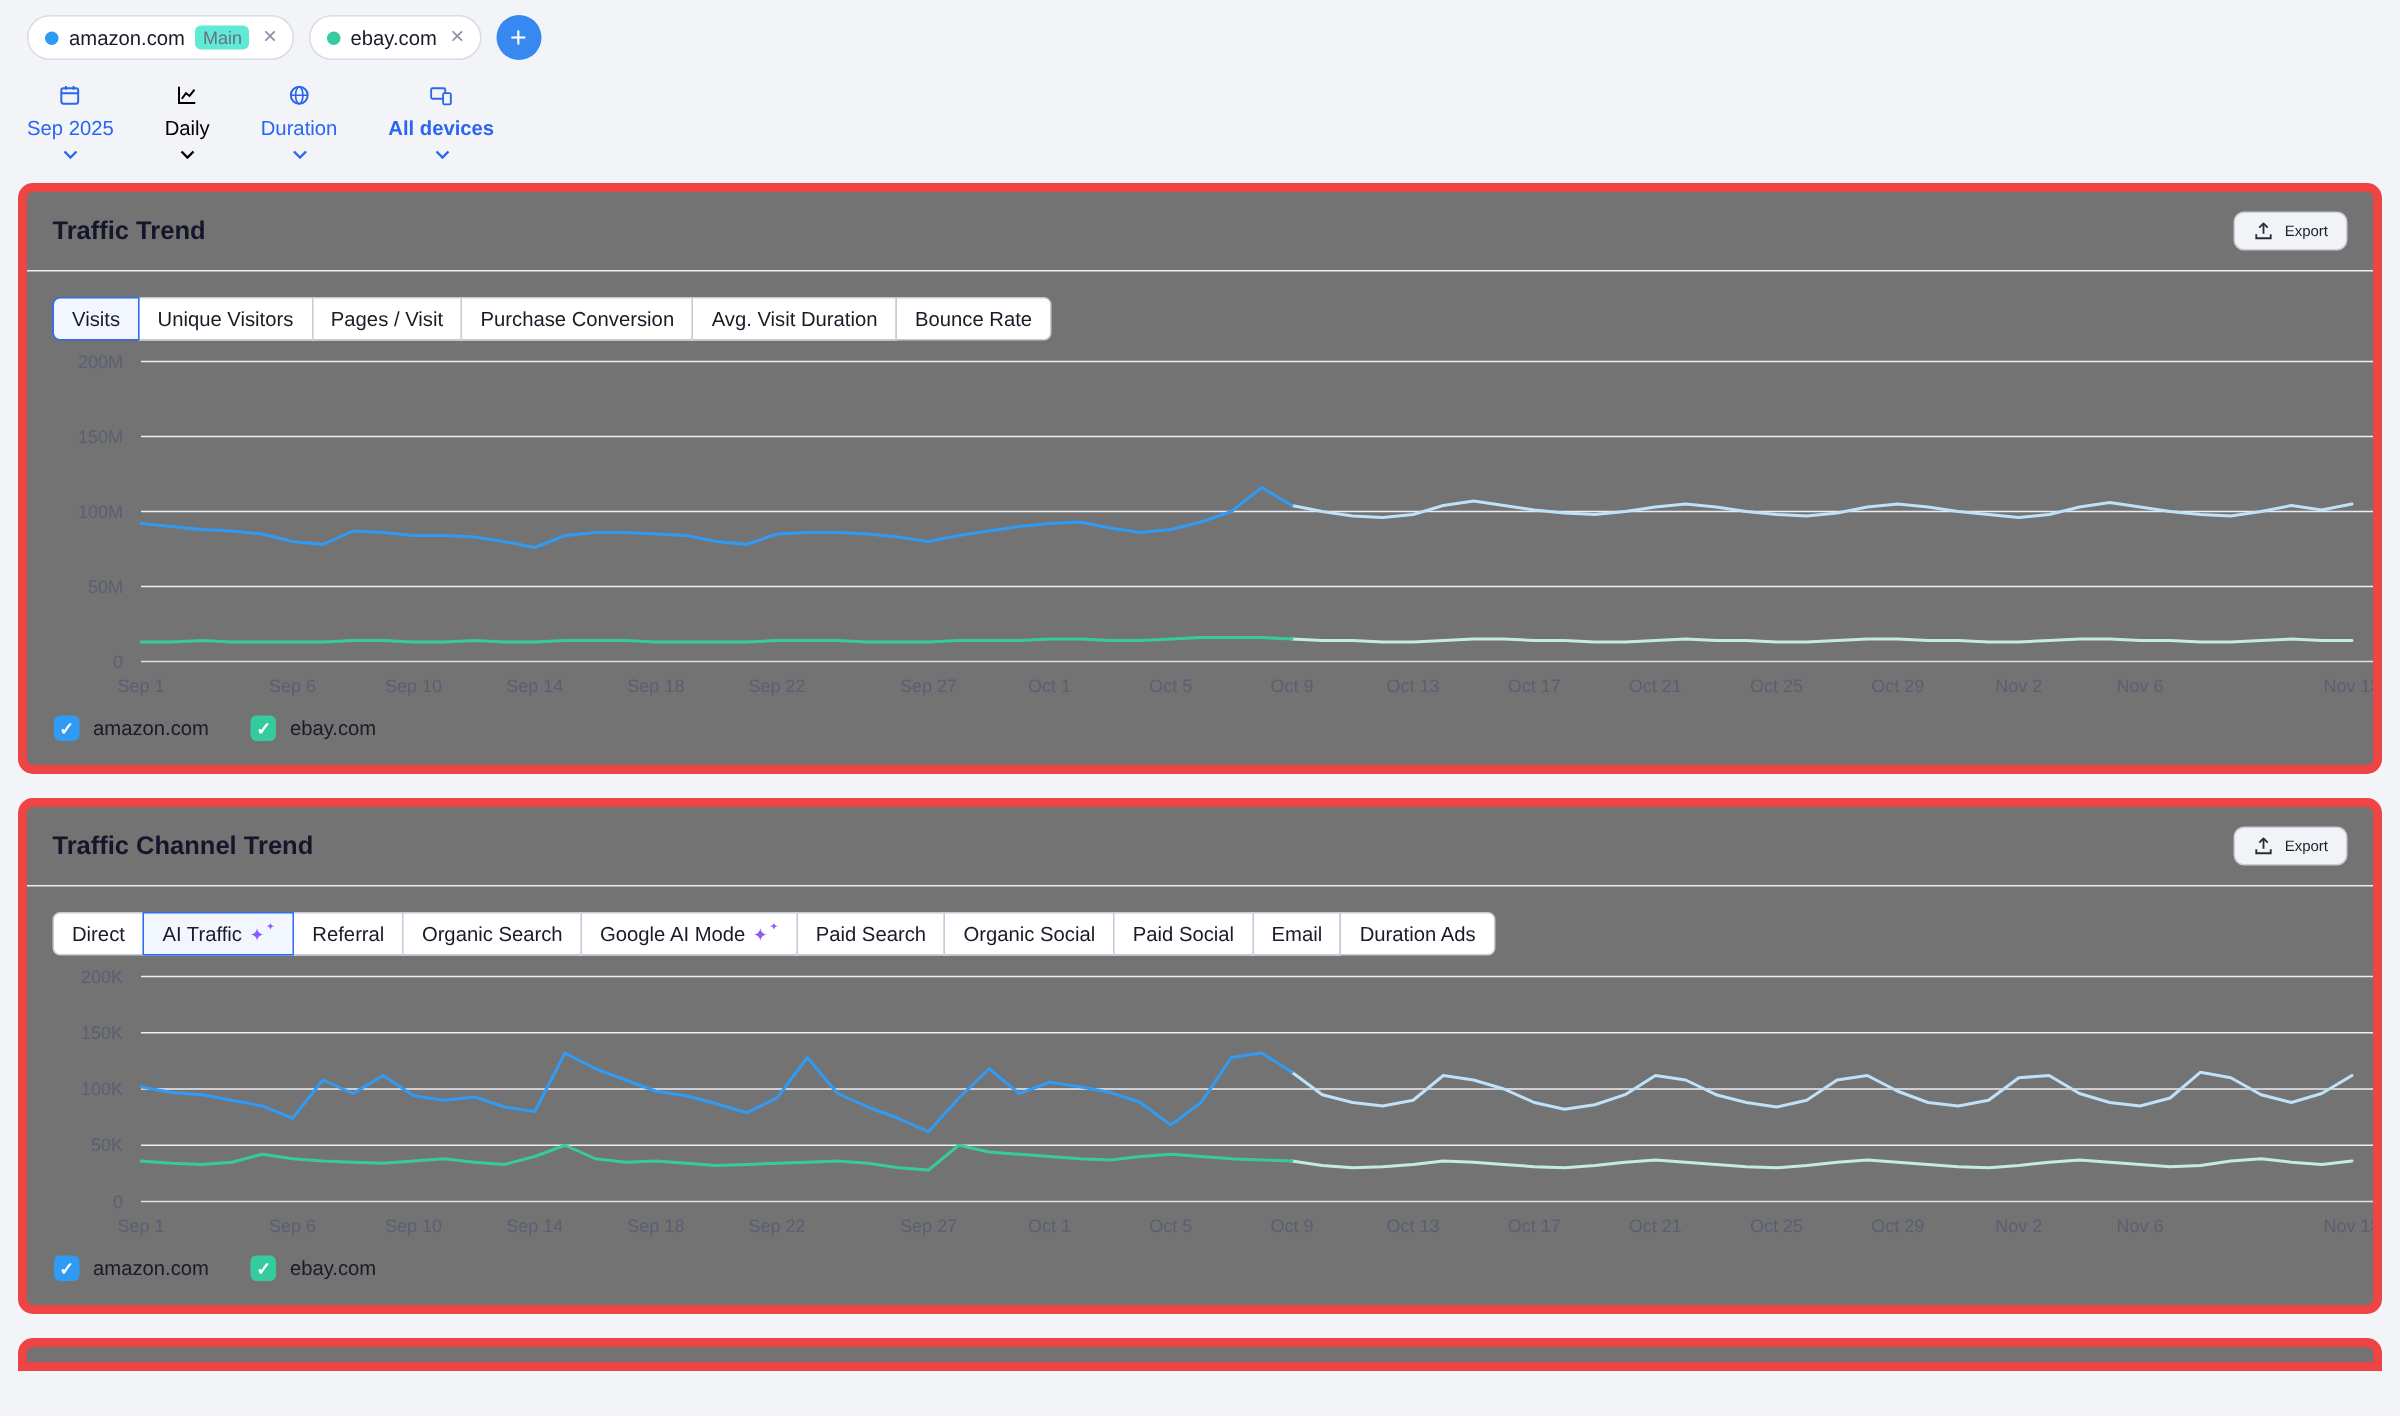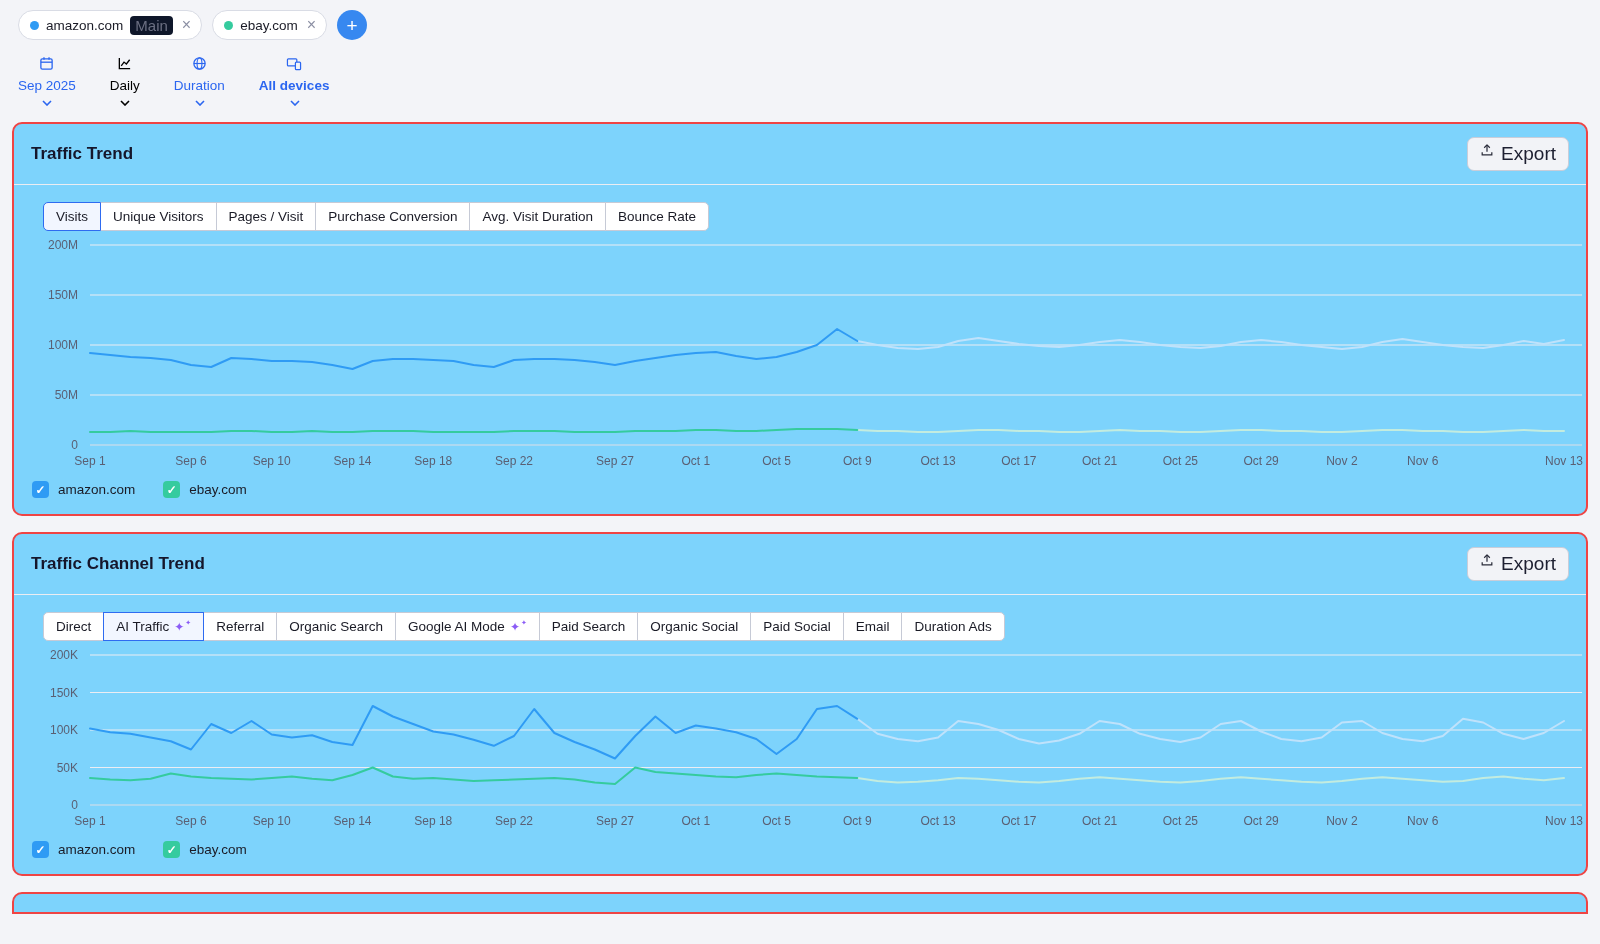--- a/index.html
+++ b/index.html
@@ -26,59 +26,59 @@
   
   .chips-row { display: flex; align-items: center; gap: 10px; padding: 0 6px 16px; }
   .chip {
     display: inline-flex; align-items: center; gap: 7px;
     background: #fff; border: 1px solid #d9dce5; border-radius: 16px;
     height: 30px; padding: 0 10px 0 11px; cursor: pointer;
   }
   .dot { width: 9px; height: 9px; border-radius: 50%; display: inline-block; }
   .chip-label { font-size: 13.5px; color: #1a1b26; }
   .chip-badge {
-    background: #0f172a; color: #6b6f82; font-size: 15px;
+    background: #5eead4; color: #6b6f82; font-size: 12px;
     border-radius: 4px; padding: 2px 5px; line-height: 1;
   }
   .chip-close { background: none; border: none; color: #8b8fa3; font-size: 16px; line-height: 1; cursor: pointer; padding: 0 0 0 2px; }
   .add-domain {
     width: 30px; height: 30px; border-radius: 50%; border: none;
     background: #3788f0; color: #fff; font-size: 19px; line-height: 1;
     display: inline-flex; align-items: center; justify-content: center; cursor: pointer;
   }
 
   
   .filters-row { display: flex; align-items: center; gap: 34px; padding: 0 6px 16px; }
   .filter {
     display: inline-flex; align-items: center; gap: 7px;
     background: none; border: none; cursor: pointer;
     font-family: inherit; font-size: 13.5px; flex-direction: column;
   }
   .f-icon { display: inline-flex; }
   .chev { display: inline-flex; margin-left: 1px; }
 
   
-  .card { background: #7dd3fc; border: 2px solid #ef4444; border-radius: 10px; margin-bottom: 16px; }
+  .card { background: #737373; border: 6px solid #ef4444; border-radius: 10px; margin-bottom: 16px; }
   .card-header { display: flex; justify-content: space-between; align-items: center; padding: 13px 17px; border-bottom: 1px solid #ebedf2; }
   .card-title { font-size: 17px; font-weight: bold; color: #15162b; }
   .export-btn {
-    display: inline-flex; gap: 7px;
+    display: inline-flex; align-items: center; gap: 7px;
     background: #f2f3f7; border: 1px solid #c9cdd9; border-radius: 7px;
-    padding: 5px 12px; font-size: 19px; color: #1d1f31; cursor: pointer; font-family: inherit;
+    padding: 5px 12px; font-size: 10px; color: #1d1f31; cursor: pointer; font-family: inherit;
   }
 
   
   .tabs { display: inline-flex; margin: 17px 17px 4px; }
   .tab {
     background: #fff; border: 1px solid #c6cad6; margin-left: -1px;
     padding: 6px 12px; font-size: 13.5px; color: #1a1b26;
     cursor: pointer; font-family: inherit; position: relative; white-space: nowrap;
     display: inline-flex; align-items: center; gap: 5px;
   }
-  .tab:first-child { border-radius: 5px 0 0 5px; margin-left: 12px; }
+  .tab:first-child { border-radius: 5px 0 0 5px; margin-left: 0; }
   .tab:last-child { border-radius: 0 5px 5px 0; }
   .tab.selected { border-color: #2e6bf0; background: #f2f6ff; z-index: 1; }
   .sparkle { color: #8b5cf6; display: inline-flex; align-items: flex-start; line-height: 1; }
   .sparkle::before { content: "\2726"; font-size: 12px; }
   .sparkle::after { content: "\2726"; font-size: 7px; margin-left: 1px; margin-top: -2px; }
 
   
   .chart { display: block; width: 100%; }
   .chart-1 { height: 238px; }
   .chart-2 { height: 188px; }

